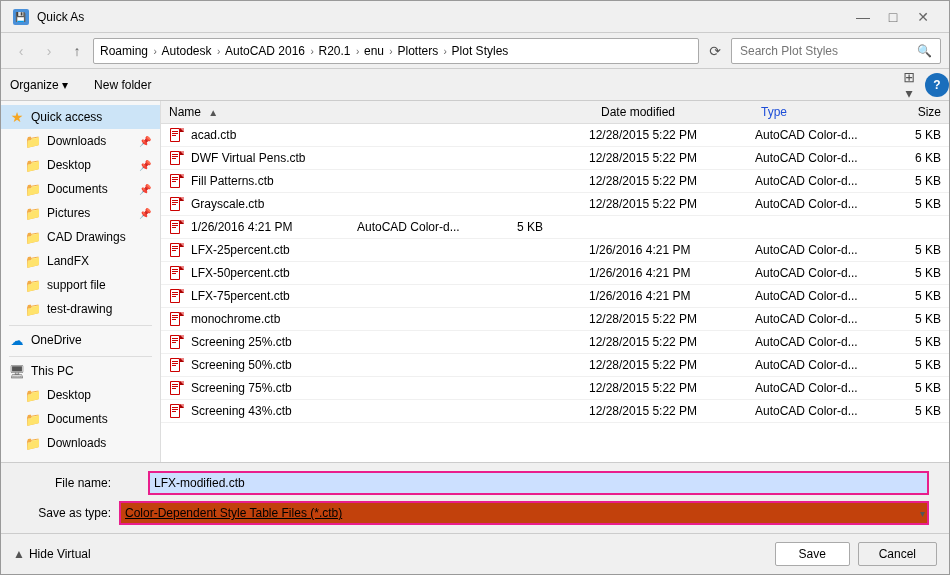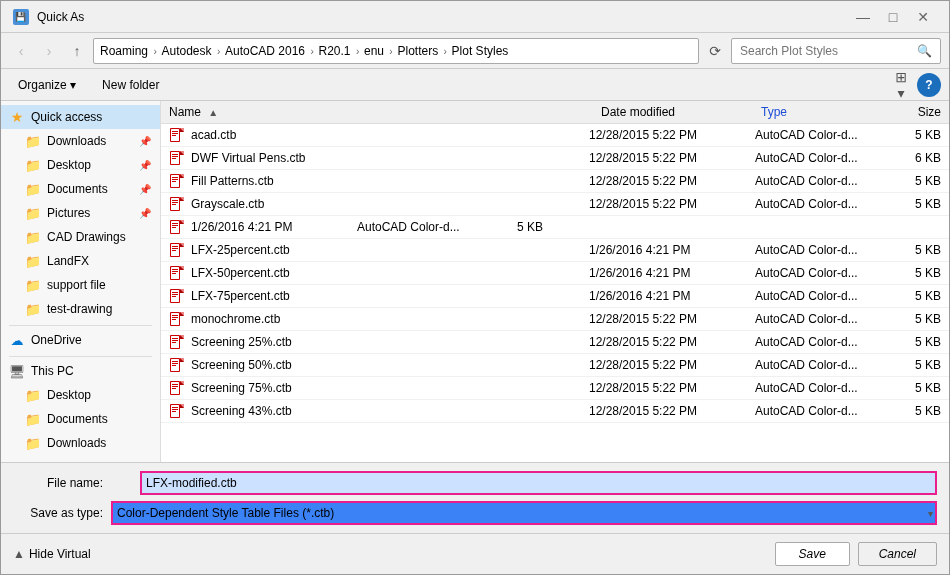--- a/index.html
+++ b/index.html
@@ -14,21 +14,21 @@
     .nav-bar { background: #f0f0f0; border-bottom: 1px solid #ccc; padding: 4px 8px; display: flex; align-items: center; gap: 4px; height: 36px; }
     .nav-btn { width: 24px; height: 24px; border: 1px solid transparent; background: transparent; cursor: pointer; display: flex; align-items: center; justify-content: center; color: #666; font-size: 14px; border-radius: 2px; }
     .nav-btn.disabled { color: #bbb; cursor: default; }
     .breadcrumb-bar { flex: 1; display: flex; align-items: center; background: white; border: 1px solid #aaa; border-radius: 2px; padding: 2px 6px; min-width: 0; height: 26px; }
     .breadcrumb-text { font-size: 12px; color: #000; white-space: nowrap; overflow: hidden; text-overflow: ellipsis; }
     .breadcrumb-arrow { color: #666; margin: 0 2px; font-size: 10px; }
     .nav-refresh { width: 24px; height: 24px; border: 1px solid transparent; background: transparent; cursor: pointer; display: flex; align-items: center; justify-content: center; color: #555; font-size: 14px; border-radius: 2px; }
     .search-box { display: flex; align-items: center; background: white; border: 1px solid #aaa; border-radius: 2px; padding: 2px 8px; height: 26px; width: 210px; }
     .search-input { border: none; outline: none; flex: 1; font-size: 12px; color: #333; }
     .search-icon { color: #666; font-size: 12px; }
-    .toolbar { background: #f0f0f0; border-bottom: 1px solid #ccc; padding: 4px 8px; display: flex; align-items: center; gap: 8px; height: 32px; }
+    .toolbar { background: #f0f0f0; border-bottom: 1px solid #ccc; padding: 4px 0; display: flex; align-items: center; gap: 8px; height: 32px; }
     .toolbar-btn { padding: 2px 8px; border: 1px solid transparent; background: transparent; cursor: pointer; font-size: 12px; border-radius: 2px; }
     .toolbar-right { margin-left: auto; display: flex; align-items: center; gap: 4px; }
     .view-btn { width: 24px; height: 24px; border: 1px solid transparent; background: transparent; cursor: pointer; display: flex; align-items: center; justify-content: center; font-size: 14px; color: #555; border-radius: 2px; }
     .help-btn { width: 24px; height: 24px; border: 1px solid transparent; background: #1a6ebc; color: white; cursor: pointer; display: flex; align-items: center; justify-content: center; font-size: 12px; font-weight: bold; border-radius: 50%; }
     .main-content { display: flex; flex: 1; overflow: hidden; }
     .sidebar { width: 160px; background: #f7f7f7; border-right: 1px solid #ddd; padding: 4px 0; overflow-y: auto; flex-shrink: 0; }
     .sidebar-section { margin-bottom: 4px; }
     .sidebar-item { display: flex; align-items: center; padding: 4px 8px; cursor: pointer; gap: 6px; white-space: nowrap; overflow: hidden; }
     .sidebar-item.active { background: #cce4f7; }
     .sidebar-item .item-icon { width: 16px; height: 16px; flex-shrink: 0; display: flex; align-items: center; justify-content: center; }
@@ -46,34 +46,34 @@
     .col-date { width: 160px; font-size: 12px; color: #000; flex-shrink: 0; }
     .col-type { width: 120px; font-size: 12px; color: #1d4ed8; flex-shrink: 0; }
     .col-size { width: 60px; font-size: 12px; color: #000; flex-shrink: 0; text-align: right; }
     .col-arrow { color: #555; font-size: 10px; margin-left: 4px; }
     .file-row { display: flex; align-items: center; padding: 3px 8px; gap: 6px; border-bottom: 1px solid #f0f0f0; cursor: pointer; min-height: 22px; }
     .file-row .file-icon { width: 16px; height: 16px; flex-shrink: 0; display: flex; align-items: center; justify-content: center; }
     .file-row .file-name { flex: 1; font-size: 12px; color: #000; min-width: 0; overflow: hidden; text-overflow: ellipsis; white-space: nowrap; }
     .file-row .file-date { width: 160px; font-size: 12px; color: #000; flex-shrink: 0; }
     .file-row .file-type { width: 120px; font-size: 12px; color: #000; flex-shrink: 0; overflow: hidden; text-overflow: ellipsis; }
     .file-row .file-size { width: 60px; font-size: 12px; color: #000; flex-shrink: 0; text-align: right; }
-    .bottom-bar { background: #f0f0f0; border-top: 1px solid #ccc; padding: 8px 12px; }
+    .bottom-bar { background: #f0f0f0; border-top: 1px solid #ccc; padding: 8px 20px; }
     .form-row { display: flex; align-items: center; margin-bottom: 6px; gap: 8px; }
     .form-row:last-child { margin-bottom: 0; }
     .form-label { width: 90px; text-align: right; font-size: 12px; color: #000; flex-shrink: 0; }
     .form-input { flex: 1; height: 24px; border: 2px solid #e91e8c; outline: none; padding: 0 4px; font-size: 12px; background: #e8f0ff; margin-left: 29px; }
     .form-input.highlighted { background: #cce0ff; }
     .select-wrapper { flex: 1; position: relative; display: flex; align-items: center; }
-    .select-wrapper select { width: 100%; height: 24px; border: 2px solid #e91e8c; background: #3b82f6; font-size: 12px; padding: 0 4px; appearance: none; cursor: pointer; outline: none; }
+    .select-wrapper select { width: 100%; height: 24px; border: 2px solid #e91e8c; background: #c2410c; font-size: 12px; padding: 0 4px; appearance: none; cursor: pointer; outline: none; text-decoration: underline; }
     .select-arrow { position: absolute; right: 4px; pointer-events: none; font-size: 10px; color: #555; }
     .action-bar { display: flex; align-items: center; justify-content: space-between; padding: 8px 12px; border-top: 1px solid #ccc; background: #f0f0f0; }
     .hide-folders { display: flex; align-items: center; gap: 4px; cursor: pointer; font-size: 12px; color: #000; }
     .hide-folders-icon { font-size: 12px; color: #555; }
     .action-buttons { display: flex; gap: 8px; }
-    .action-btn { padding: 4px 20px; border: 1px solid #aaa; background: #f0f0f0; cursor: pointer; font-size: 12px; border-radius: 2px; min-width: 75px; text-align: center; font-style: italic; }
+    .action-btn { padding: 4px 20px; border: 1px solid #aaa; background: #f0f0f0; cursor: pointer; font-size: 12px; border-radius: 2px; min-width: 75px; text-align: center; }
     .action-btn.primary { background: white; border-color: #aaa; }
     .sidebar-divider { height: 1px; background: #ddd; margin: 2px 8px; }
   </style>
 </head>
 <body>
 
 <div class="dialog">
 
   <div class="title-bar">
     <div class="title-bar-left">

